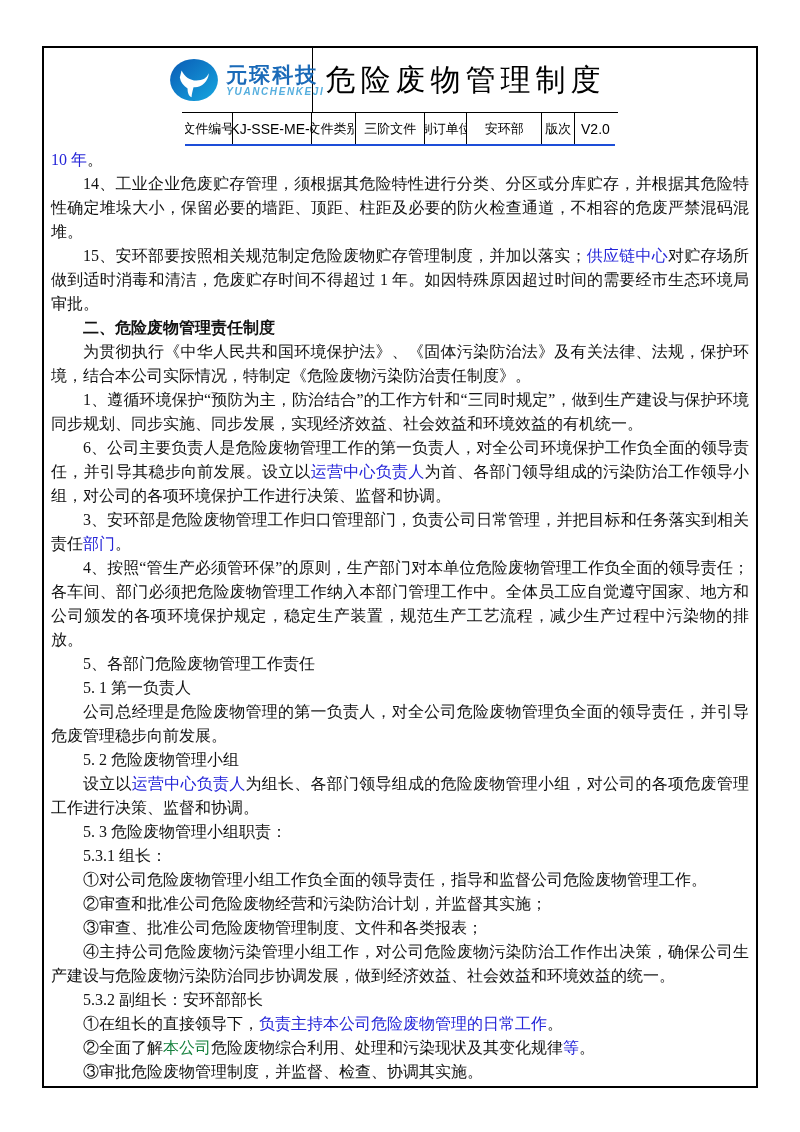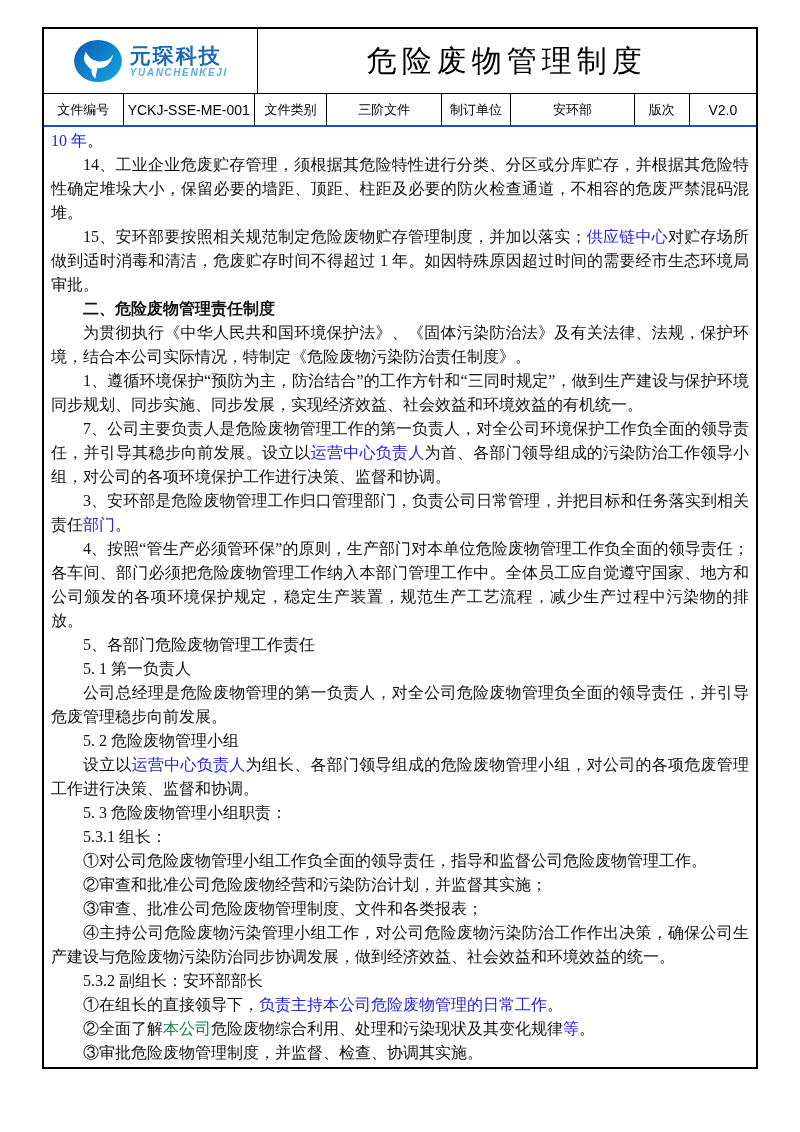--- a/index.html
+++ b/index.html
@@ -3,26 +3,27 @@
 <meta charset="utf-8">
 <style>
   html, body {
     margin: 0; padding: 0;
     width: 800px; height: 1132px;
     background: #ffffff;
     font-family: "Liberation Serif", "DejaVu Serif", serif;
   }
   .page { position: relative; width: 800px; height: 1132px; background: #fff; }
   .doc {
-    position: absolute; left: 42px; top: 27px;
+    position: absolute; left: 42px; top: 46px;
     width: 716px; height: 1042px;
     border: 2px solid #000;
     box-sizing: border-box;
     display: flex; flex-direction: column;
     background: #fff;
+    align-items: center;
   }
   
   .head { display: flex; height: 64px; border-bottom: 1px solid #000; flex: 0 0 auto; }
   .logo-cell {
     width: 30%; border-right: 1px solid #000;
     display: flex; align-items: center; justify-content: center; gap: 7px;
     box-sizing: border-box;
   }
   .logo-text { display: flex; flex-direction: column; line-height: 1; }
   .logo-cn {
@@ -102,21 +103,21 @@
       <div class="latin">V2.0</div>
     </div>
 
     <div class="doc-body">
         <div class="para"><span style="color: rgb(36, 36, 216);">10 年</span><span>。</span></div>
         <div class="para indent"><span>14、工业企业危废贮存管理，须根据其危险特性进行分类、分区或分库贮存，并根据其危险特性确定堆垛大小，保留必要的墙距、顶距、柱距及必要的防火检查通道，不相容的危废严禁混码混堆。</span></div>
         <div class="para indent"><span>15、安环部要按照相关规范制定危险废物贮存管理制度，并加以落实；</span><span style="color: rgb(36, 36, 216);">供应链中心</span><span>对贮存场所做到适时消毒和清洁，危废贮存时间不得超过 1 年。如因特殊原因超过时间的需要经市生态环境局审批。</span></div>
         <div class="para indent bold"><span>二、危险废物管理责任制度</span></div>
         <div class="para indent"><span>为贯彻执行《中华人民共和国环境保护法》、《固体污染防治法》及有关法律、法规，保护环境，结合本公司实际情况，特制定《危险废物污染防治责任制度》。</span></div>
         <div class="para indent"><span>1、遵循环境保护“预防为主，防治结合”的工作方针和“三同时规定”，做到生产建设与保护环境同步规划、同步实施、同步发展，实现经济效益、社会效益和环境效益的有机统一。</span></div>
-        <div class="para indent"><span>7、公司主要负责人是危险废物管理工作的第一负责人，对全公司环境保护工作负全面的领导责任，并引导其稳步向前发展。设立以</span><span style="color: rgb(36, 36, 216);">运营中心负责人</span><span>为首、各部门领导组成的污染防治工作领导小组，对公司的各项环境保护工作进行决策、监督和协调。</span></div>
+        <div class="para indent"><span>6、公司主要负责人是危险废物管理工作的第一负责人，对全公司环境保护工作负全面的领导责任，并引导其稳步向前发展。设立以</span><span style="color: rgb(36, 36, 216);">运营中心负责人</span><span>为首、各部门领导组成的污染防治工作领导小组，对公司的各项环境保护工作进行决策、监督和协调。</span></div>
         <div class="para indent"><span>3、安环部是危险废物管理工作归口管理部门，负责公司日常管理，并把目标和任务落实到相关责任</span><span style="color: rgb(36, 36, 216);">部门</span><span>。</span></div>
         <div class="para indent"><span>4、按照“管生产必须管环保”的原则，生产部门对本单位危险废物管理工作负全面的领导责任；各车间、部门必须把危险废物管理工作纳入本部门管理工作中。全体员工应自觉遵守国家、地方和公司颁发的各项环境保护规定，稳定生产装置，规范生产工艺流程，减少生产过程中污染物的排放。</span></div>
         <div class="para indent"><span>5、各部门危险废物管理工作责任</span></div>
         <div class="para indent"><span>5. 1 第一负责人</span></div>
         <div class="para indent"><span>公司总经理是危险废物管理的第一负责人，对全公司危险废物管理负全面的领导责任，并引导危废管理稳步向前发展。</span></div>
         <div class="para indent"><span>5. 2 危险废物管理小组</span></div>
         <div class="para indent"><span>设立以</span><span style="color: rgb(36, 36, 216);">运营中心负责人</span><span>为组长、各部门领导组成的危险废物管理小组，对公司的各项危废管理工作进行决策、监督和协调。</span></div>
         <div class="para indent"><span>5. 3 危险废物管理小组职责：</span></div>
         <div class="para indent"><span>5.3.1 组长：</span></div>
         <div class="para indent"><span>①对公司危险废物管理小组工作负全面的领导责任，指导和监督公司危险废物管理工作。</span></div>

